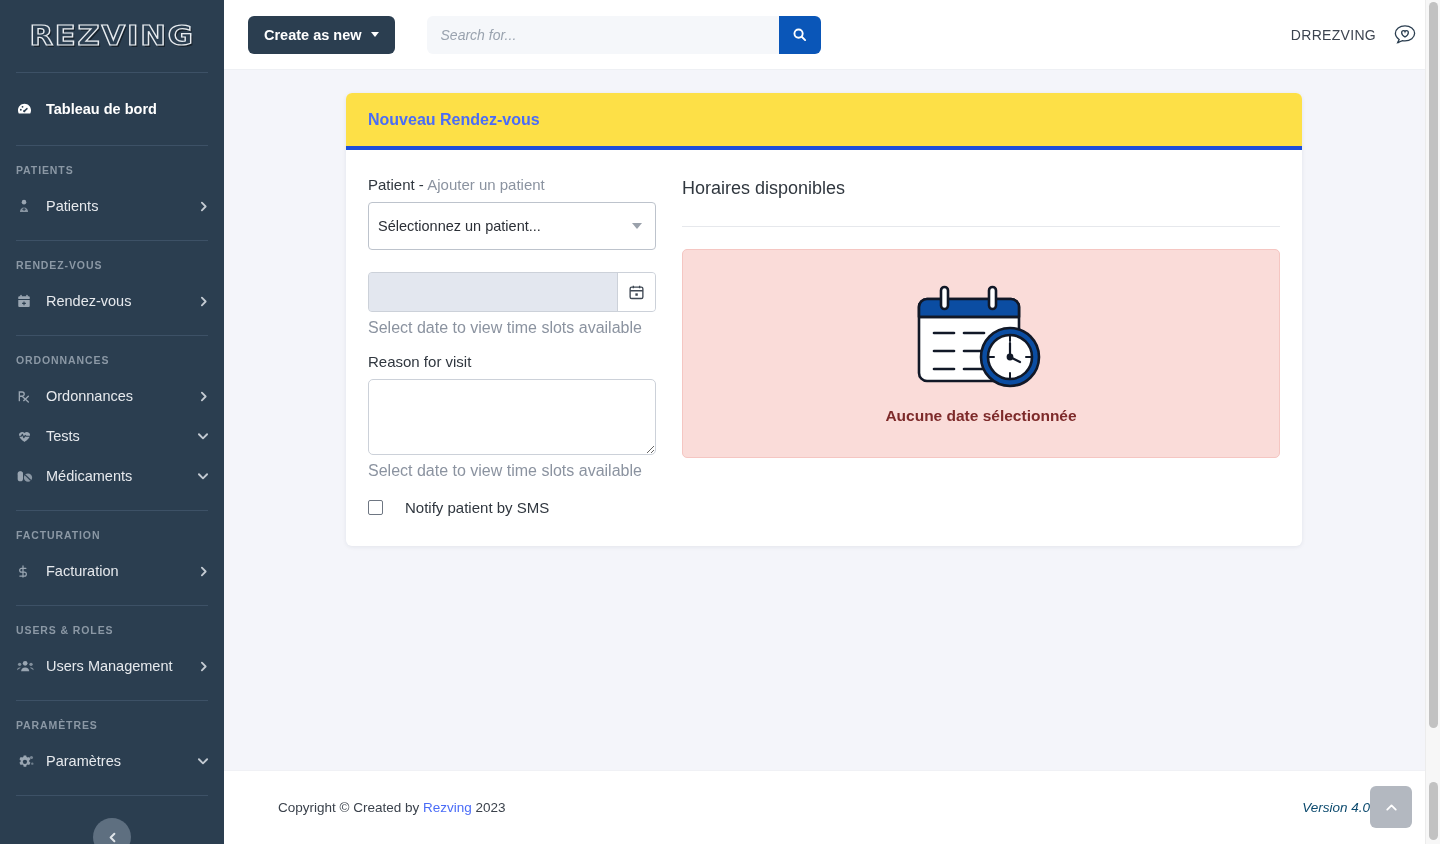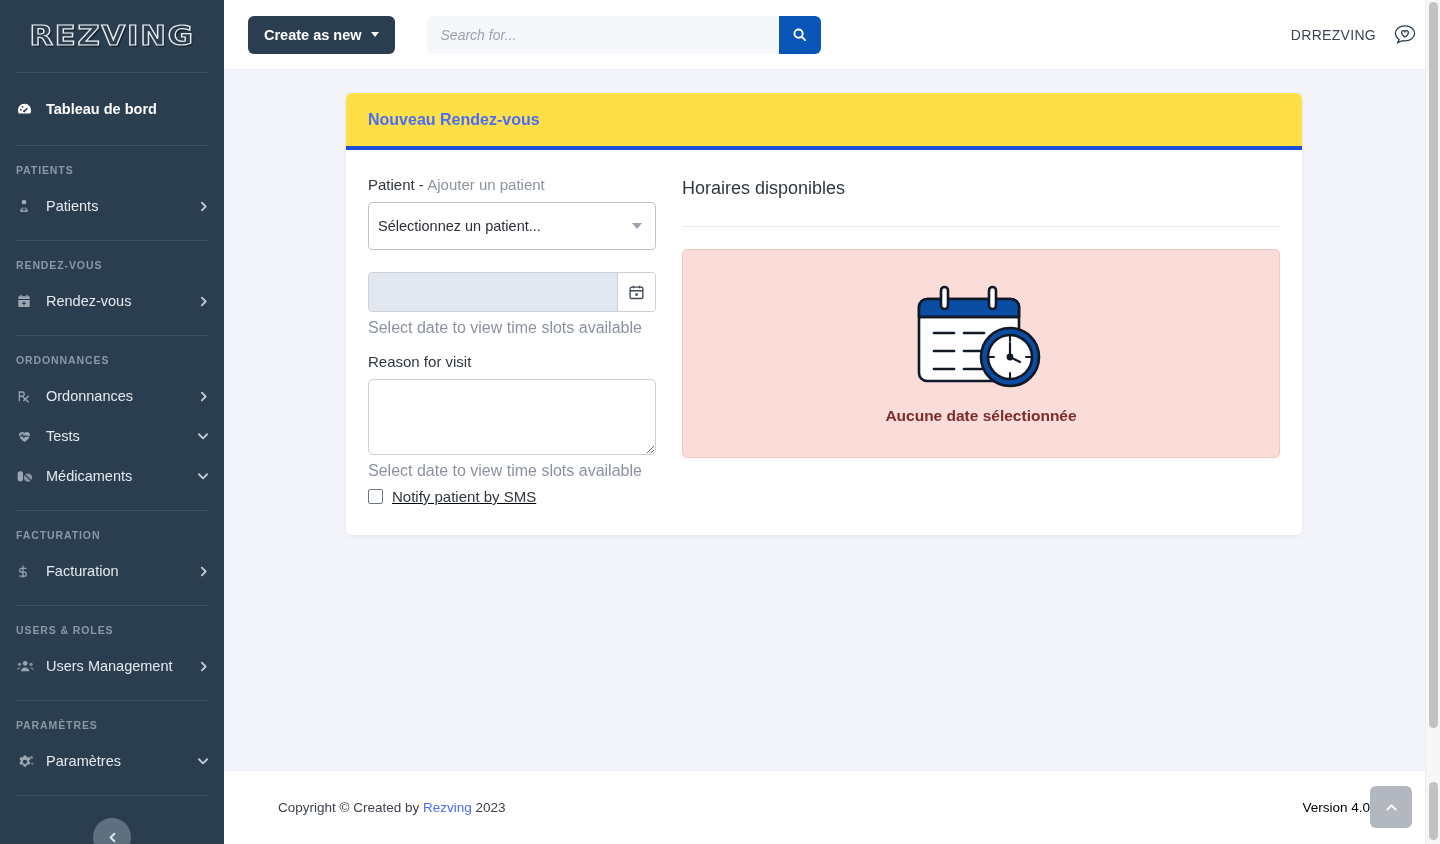--- a/index.html
+++ b/index.html
@@ -239,23 +239,22 @@
     background: #fff;
     resize: both;
     outline: none;
     padding: 8px 10px;
     font-size: 14px;
     font-family: "Liberation Sans", sans-serif;
     color: #2b2f36;
     display: block;
   }
   .chk-row {
-    display: flex; align-items: center; gap: 9px;
-    margin-top: 8px;
-    text-decoration: underline;
+    display: flex; align-items: center; gap: 22px;
+    margin-top: 19px;
   }
   .chk {
     width: 15px; height: 15px;
     border: 1.5px solid #6e7682;
     border-radius: 2px; background: #fff;
     cursor: pointer;
     flex: 0 0 15px;
   }
   .chk-label { font-size: 15px; color: #30373f; }
 
@@ -285,21 +284,21 @@
   .footer {
     height: 74px; flex: 0 0 74px;
     background: #ffffff;
     display: flex; align-items: center;
     padding: 0 70px 0 54px;
     position: relative;
     border-top: 1px solid #f0f1f5;
   }
   .copy { font-size: 13.5px; color: #3b424c; }
   .copy .brand { color: #4a6cf7; cursor: pointer; }
-  .version { margin-left: auto; font-size: 13.5px; color: #000000; }
+  .version { margin-left: auto; font-size: 13.5px; color: #0c4a6e; font-style: italic; }
   .totop {
     position: absolute;
     right: 28px; top: 15px;
     width: 42px; height: 42px;
     border-radius: 6px;
     background: #b3b8c0;
     border: none; cursor: pointer;
     display: flex; align-items: center; justify-content: center;
     color: #fff;
   }

